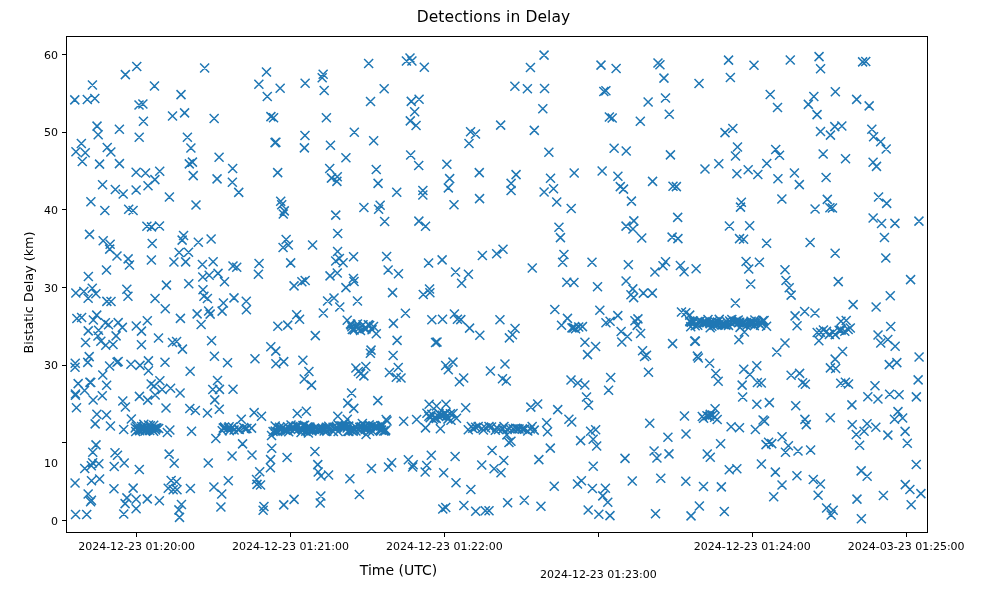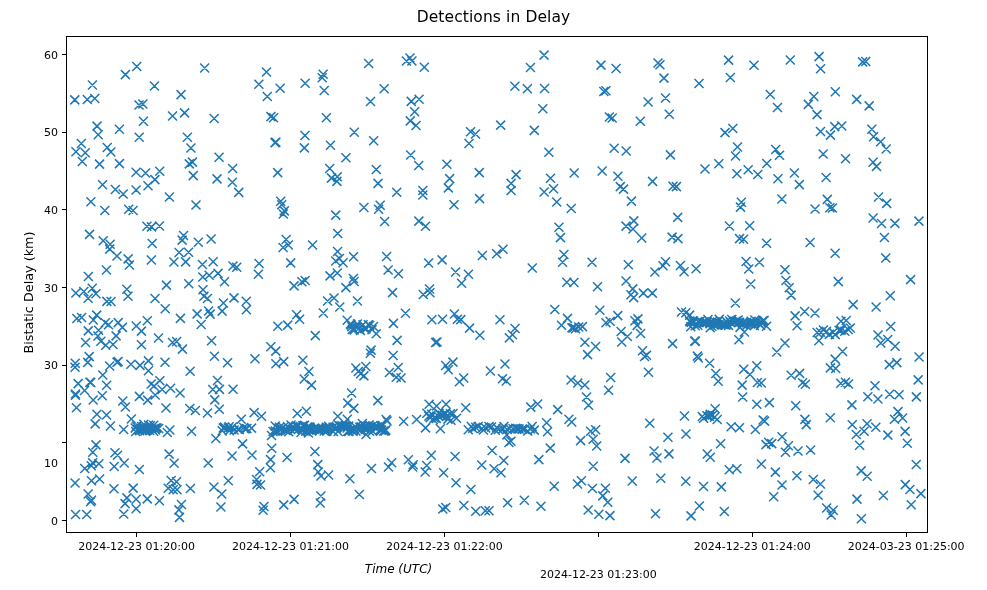--- a/index.html
+++ b/index.html
@@ -34,21 +34,21 @@
   }
   .xtick-label{transform:translateX(-50%);top:540px;}
   .ytick-label{text-align:right;transform:translateY(-50%);}
 
   .tick-mark{position:absolute;background:#000;}
   .xtick-mark{width:1.1px;height:4px;top:533px;}
   .ytick-mark{height:1.1px;width:4px;left:62px;}
 
   #xlabel{
     position:absolute;left:0;top:562px;width:797px;
-    text-align:center;font-size:12px;color:#000;font-style:italic;
+    text-align:center;font-size:14px;color:#000;
   }
   #ylabel{
     position:absolute;left:-92px;top:285px;width:240px;
     text-align:center;font-size:12.8px;color:#000;
     transform:rotate(-90deg);transform-origin:center center;
   }
 </style>
 </head>
 <body>
 

